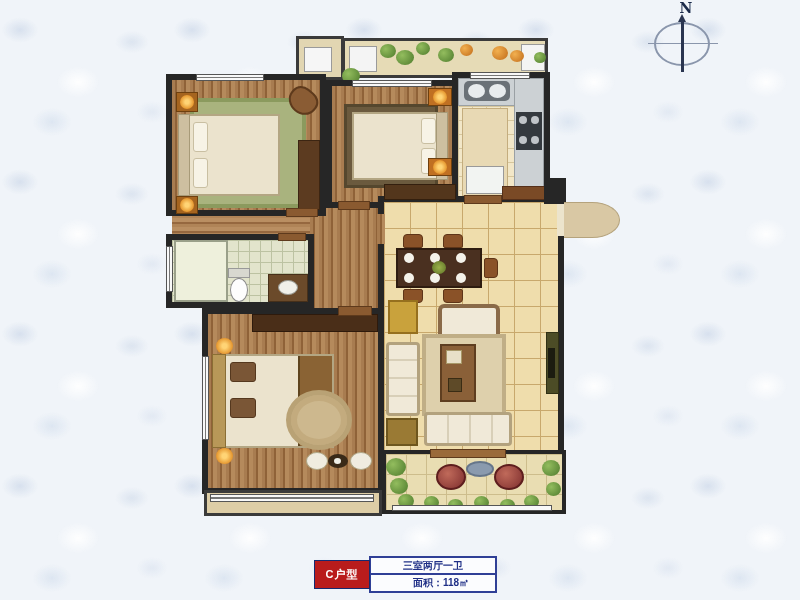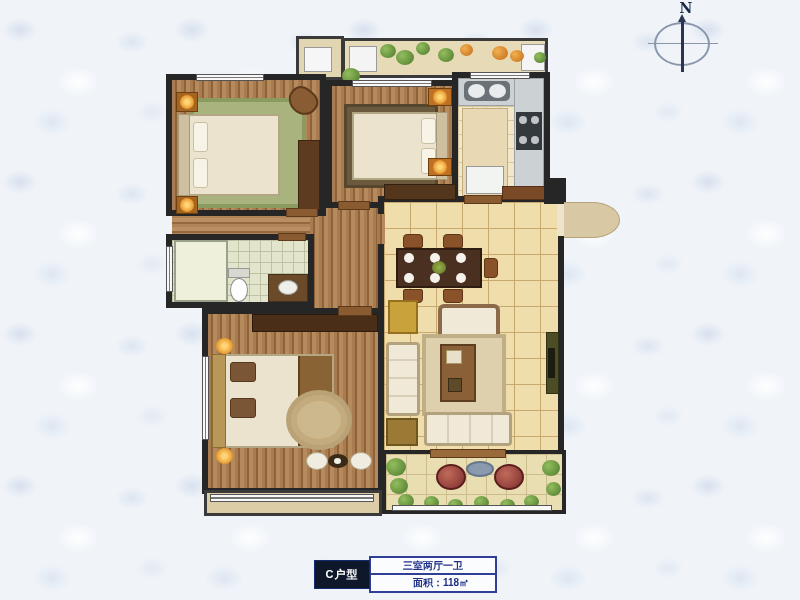--- a/index.html
+++ b/index.html
@@ -183,18 +183,18 @@
     <div class="abs" style="left:0px;top:43px;width:70px;height:1px;background:#8a96ac;"></div>
     <div class="abs" style="left:33px;top:20px;width:3px;height:52px;background:#2a3550;"></div>
     <div class="abs" style="left:30px;top:14px;width:0;height:0;border-left:4px solid transparent;border-right:4px solid transparent;border-bottom:8px solid #2a3550;"></div>
   </div>
 
   <div class="abs" style="left:311px;top:553px;width:190px;height:42px;">
     <div class="abs" style="left:58px;top:3px;width:128px;height:37px;background:#fbfcfe;border:2px solid #2f3f96;box-sizing:border-box;"></div>
     <div class="abs" style="left:60px;top:20px;width:124px;height:2px;background:#2f3f96;"></div>
     <div class="abs txt" style="left:60px;top:5px;width:124px;height:15px;font-size:10px;line-height:15px;">三室两厅一卫</div>
     <div class="abs txt" style="left:60px;top:22px;width:140px;height:16px;font-size:10px;line-height:16px;">面积：118㎡</div>
-    <div class="abs" style="left:3px;top:7px;width:56px;height:29px;background:#0f172a;border:1px solid #142a70;box-sizing:border-box;">
+    <div class="abs" style="left:3px;top:7px;width:56px;height:29px;background:#b91c1c;border:1px solid #142a70;box-sizing:border-box;">
       <div style="color:#fff;font-weight:bold;font-size:11px;line-height:27px;text-align:center;letter-spacing:1px;">C户型</div>
     </div>
   </div>
 
 </div>
 
 </body></html>

